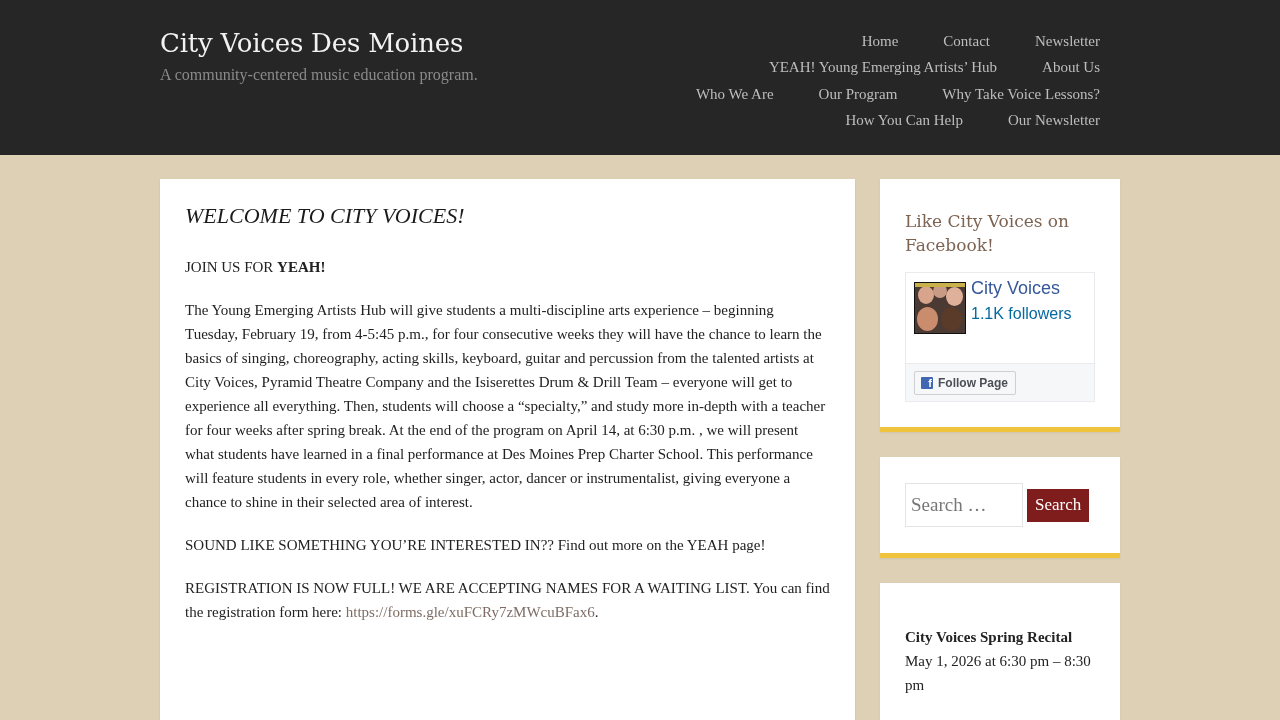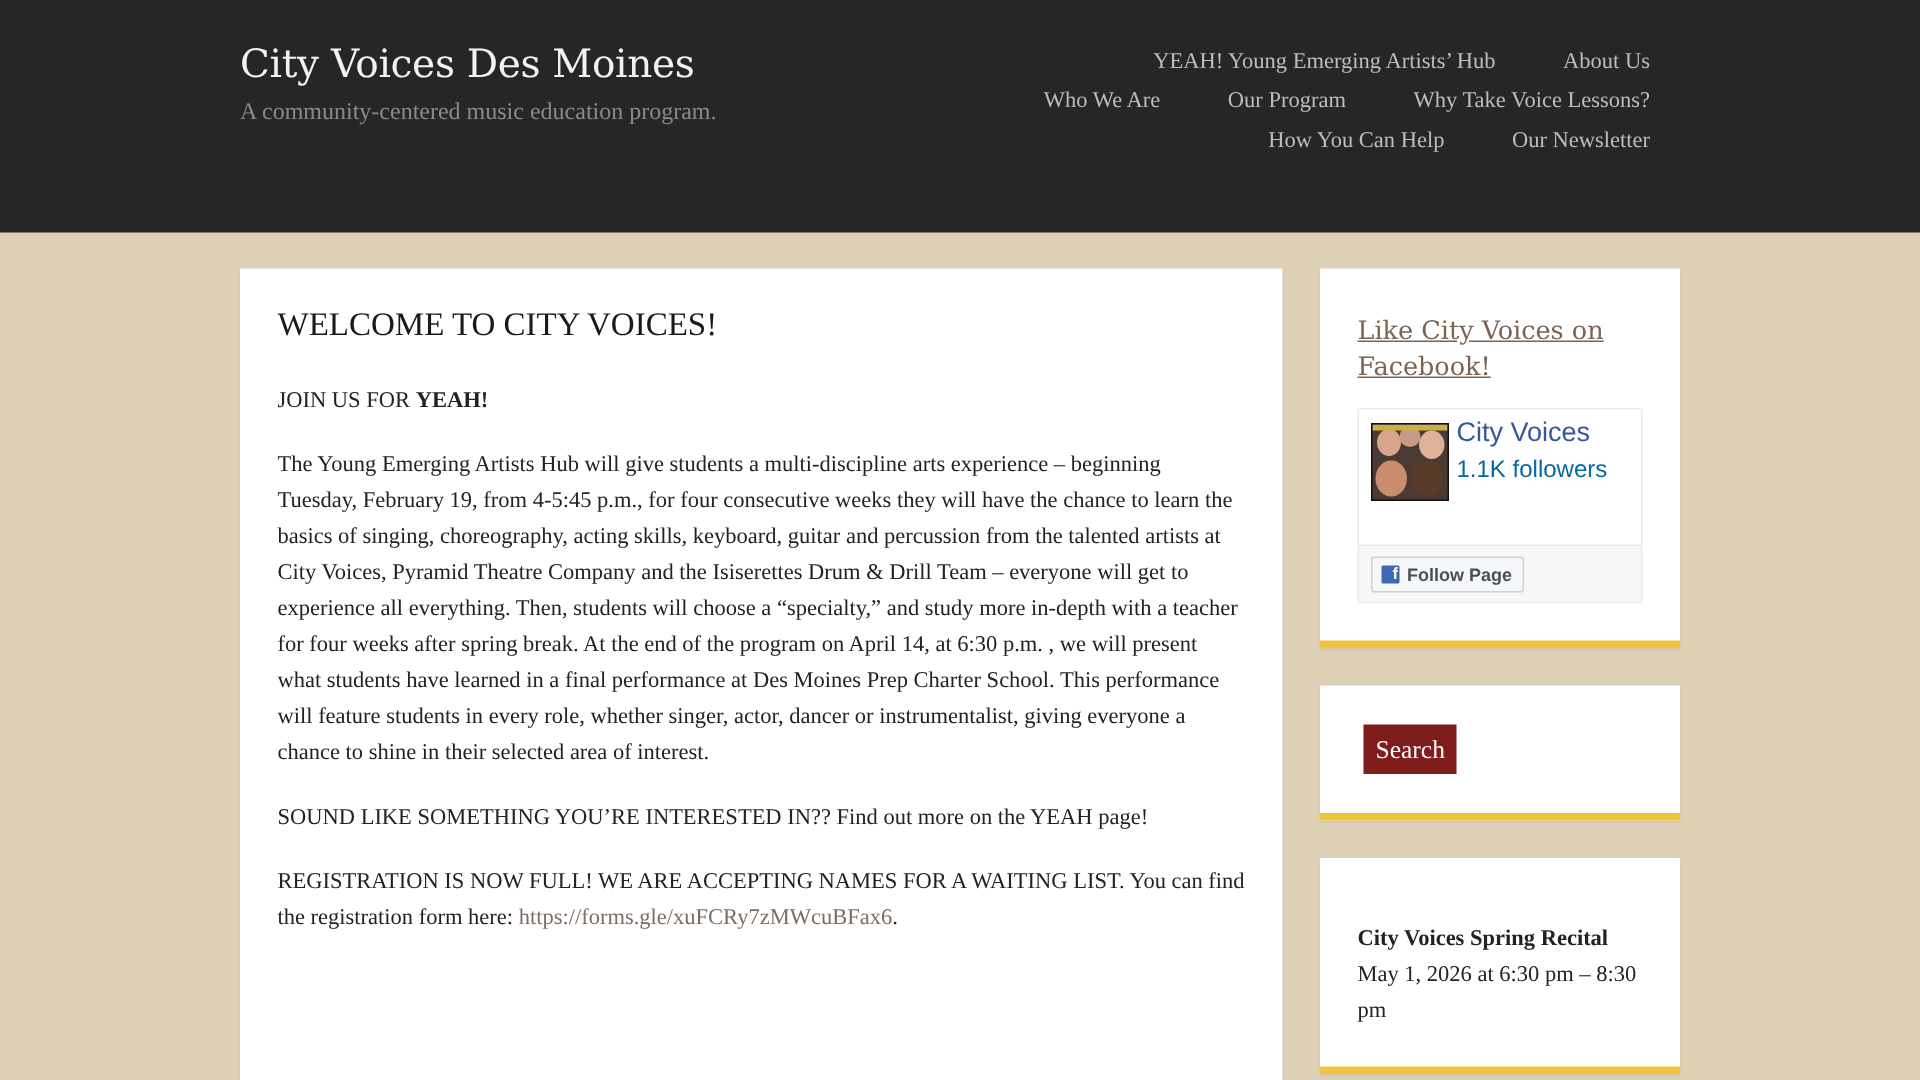--- a/index.html
+++ b/index.html
@@ -70,20 +70,21 @@
     box-shadow: 0 1px 2px rgba(0,0,0,0.08);
   }
   .entry-title {
     font-family: "Liberation Serif", serif;
     font-size: 22px;
     font-weight: normal;
     color: #1a1a1a;
     margin-top: 0;
     margin-bottom: 26px;
     letter-spacing: 0px;
+    font-style: italic;
   }
   .entry p {
     font-family: "Liberation Serif", serif;
     font-size: 15px;
     line-height: 24px;
     color: #222;
     margin-bottom: 19px;
   }
   .entry p.center { text-align: left; }
   .entry a { color: #7d6c64; text-decoration: none; }
@@ -100,21 +101,20 @@
     padding: 25px 25px;
     margin-bottom: 25px;
     box-shadow: 0 1px 2px rgba(0,0,0,0.06);
   }
   .widget-title {
     font-family: "DejaVu Serif", serif;
     font-size: 17px;
     font-weight: normal;
     line-height: 24px;
     color: #7d6352;
-    text-decoration: underline;
   }
   .widget-title.red { color: #c42a24; }
   .fb-box {
     margin-top: 15px;
     border: 1px solid #e9ebee;
     width: 190px;
     height: 130px;
     position: relative;
     font-family: "Liberation Sans", sans-serif;
   }
@@ -216,20 +216,25 @@
 </style>
 </head>
 <body>
 
 <header class="site-header">
   <div class="branding">
     <div class="site-title">City Voices Des Moines</div>
     <div class="site-desc">A community-centered music education program.</div>
   </div>
   <nav class="main-nav">
+    <div class="nav-row">
+      <a>Home</a>
+      <a>Contact</a>
+      <a>Newsletter</a>
+    </div>
     <div class="nav-row">
       <a>YEAH! Young Emerging Artists’ Hub</a>
       <a>About Us</a>
     </div>
     <div class="nav-row">
       <a>Who We Are</a>
       <a>Our Program</a>
       <a>Why Take Voice Lessons?</a>
     </div>
     <div class="nav-row">
@@ -271,20 +276,21 @@
           <div class="fb-follow-btn">
             <span class="fb-f">f</span>
             <span>Follow Page</span>
           </div>
         </div>
       </div>
     </section>
 
     <section class="widget" style="padding-top:26px;padding-bottom:26px;">
       <form class="search-form">
+        <input class="search-input" type="search" placeholder="Search …" style="">
         <button class="search-btn" type="submit">Search</button>
       </form>
     </section>
 
     <section class="widget" style="padding-top:30px;">
       <div class="event-title">City Voices Spring Recital</div>
       <div class="event-time">May 1, 2026 at 6:30 pm – 8:30 pm</div>
     </section>
   </aside>
 </div>

